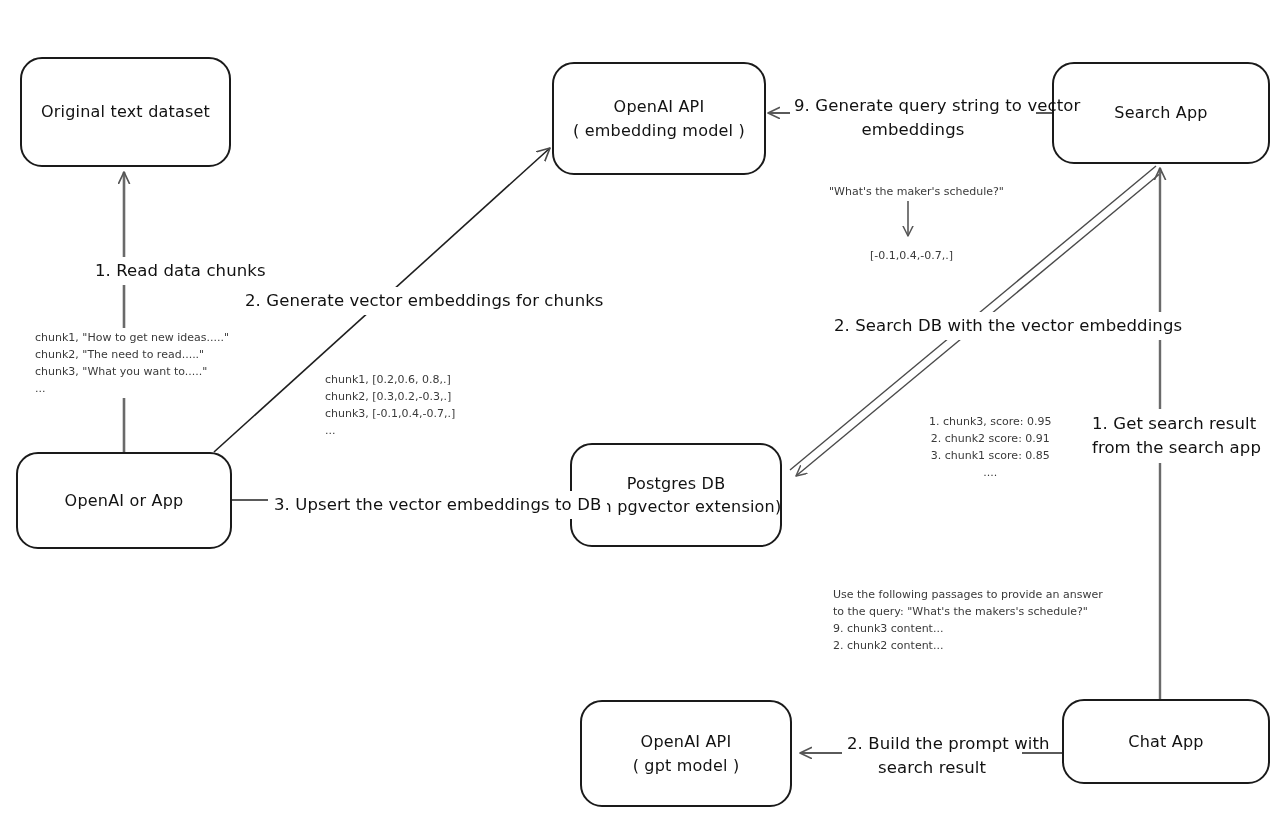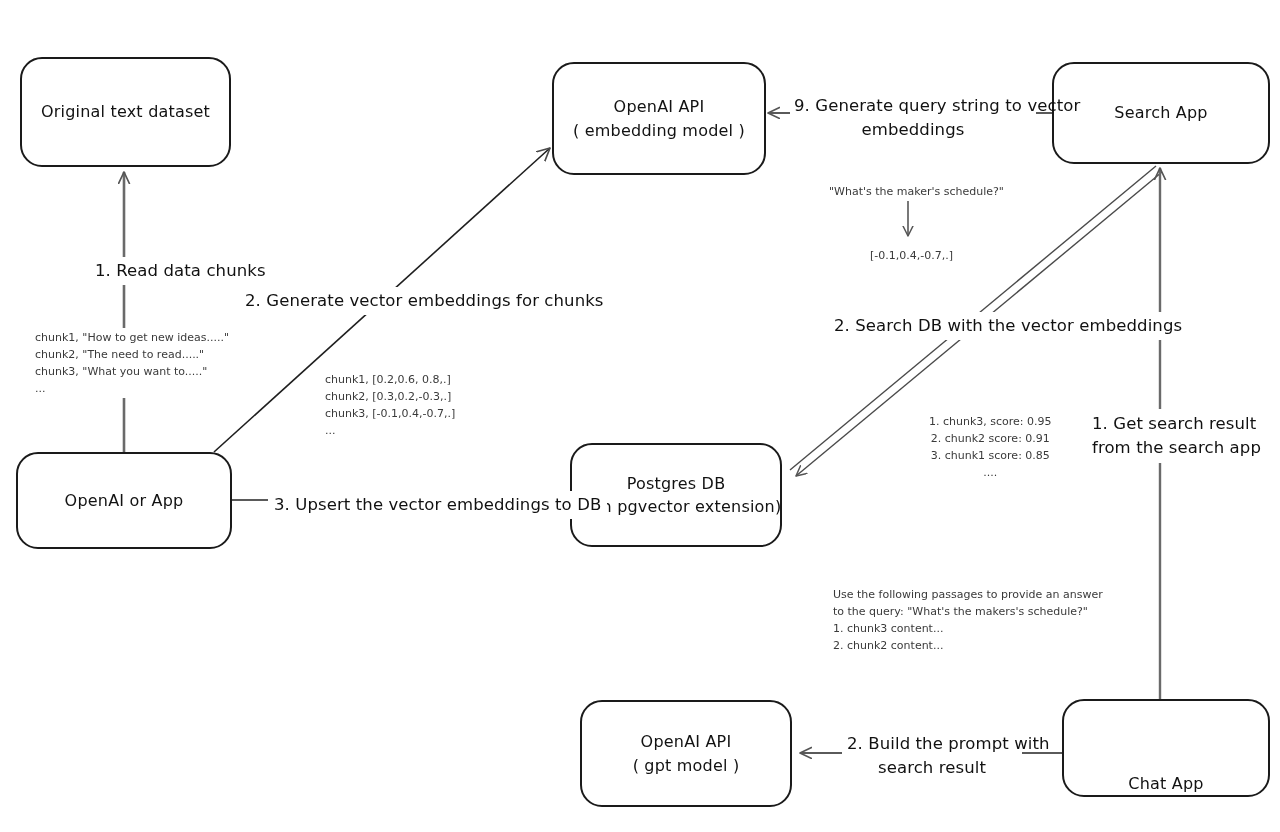--- a/index.html
+++ b/index.html
@@ -132,21 +132,21 @@
 
   <div class="node" style="left:570px; top:443px; width:212px; height:104px;">
     <span class="ln">Postgres DB</span>
     <span class="ln">(with pgvector extension)</span>
   </div>
 
   <div class="node" style="left:1052px; top:62px; width:218px; height:102px;">
     <span class="ln">Search App</span>
   </div>
 
-  <div class="node" style="left:1062px; top:699px; width:208px; height:98px;justify-content:flex-end;">
+  <div class="node" style="left:1062px; top:699px; width:208px; height:85px;">
     <span class="ln">Chat App</span>
   </div>
 
   <div class="node" style="left:580px; top:700px; width:212px; height:107px;">
     <span class="ln">OpenAI API</span>
     <span class="ln">( gpt model )</span>
   </div>
 
   <div class="label" style="left:54px; top:257px; padding:2px 5px;margin-left:36px;">1. Read data chunks</div>
 
@@ -192,17 +192,17 @@
   <div class="note" style="left:926px; top:412px; padding:1px 3px;text-align:center;">
     <span class="nl">1. chunk3, score: 0.95</span>
     <span class="nl">2. chunk2 score: 0.91</span>
     <span class="nl">3. chunk1 score: 0.85</span>
     <span class="nl">....</span>
   </div>
 
   <div class="note" style="left:812px; top:585px; padding:1px 3px;margin-left:18px;">
     <span class="nl">Use the following passages to provide an answer</span>
     <span class="nl">to the query: "What's the makers's schedule?"</span>
-    <span class="nl">1. chunk3 content...</span>
+    <span class="nl">9. chunk3 content...</span>
     <span class="nl">2. chunk2 content...</span>
   </div>
 
 </div>
 
 </body></html>

